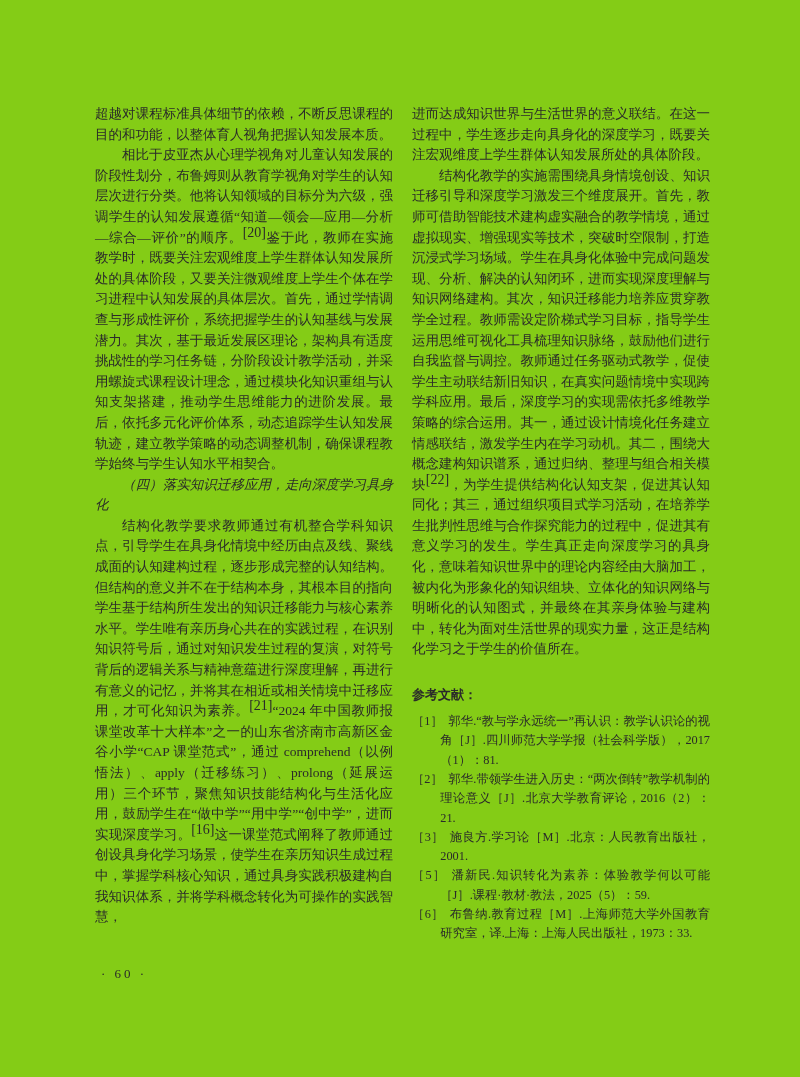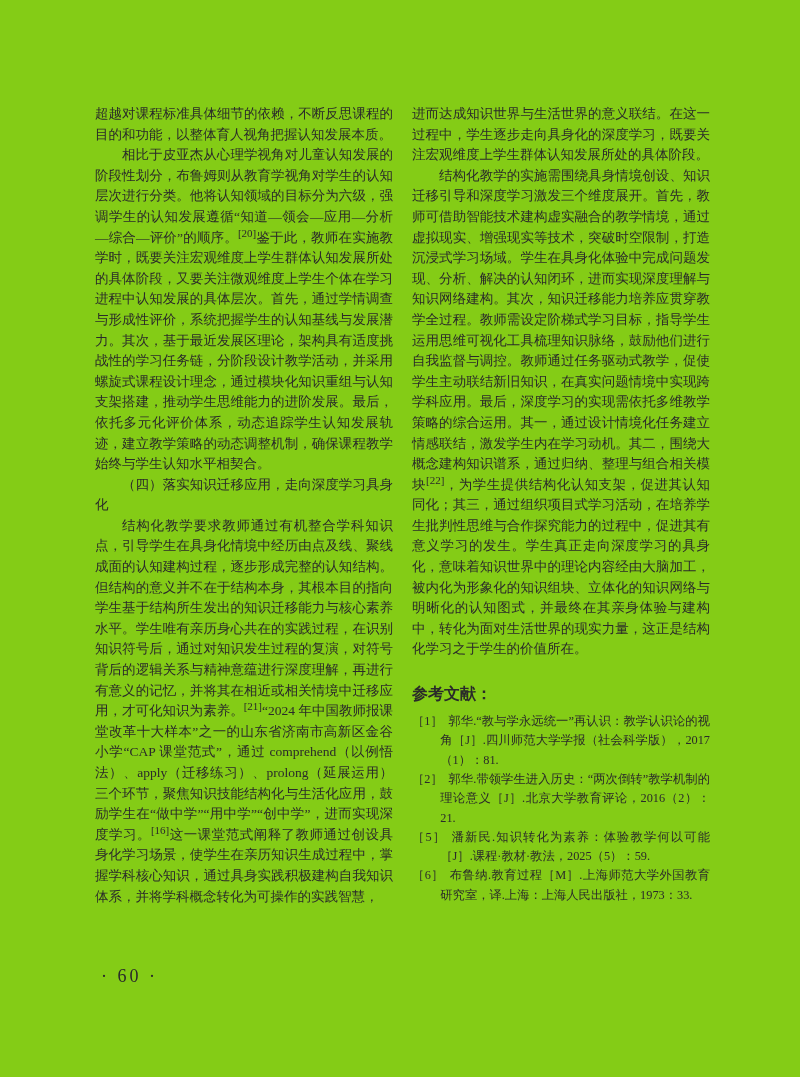--- a/index.html
+++ b/index.html
@@ -26,52 +26,53 @@
     text-align: justify;
   }
   .column-left  { left: 95px;  }
   .column-right { left: 412px; }
   p.para {
     margin: 0;
     padding: 0;
   }
   p.para.indent { text-indent: 2em; }
   p.para.heading {
+    font-style: italic;
   }
   sup.cite {
-    font-size: 11px;
+    font-size: 14px;
     line-height: 0;
     vertical-align: super;
     letter-spacing: 0;
   }
   .references { margin-top: 26px; }
   .ref-title {
-    font-family: Liberation Mono, monospace;
+    font-family: Liberation Sans, sans-serif;
     font-weight: bold;
-    font-size: 16px;
+    font-size: 13px;
     line-height: 18px;
     margin-bottom: 8px;
     text-align: left;
   }
   .ref-list {
     font-size: 12.3px;
     line-height: 19.3px;
   }
   .ref-item {
     margin: 0;
     padding-left: 2.3em;
     text-indent: -2.3em;
     text-align: justify;
   }
   .ref-label { margin-right: 0.45em; }
   .page-number {
     position: absolute;
     left: 101px;
     top: 966px;
-    font-size: 18px;
+    font-size: 13px;
     letter-spacing: 3px;
   }
 </style>
 </head>
 <body>
 
 <div class="page">
 
   <div class="column column-left">
       <p class="para body">超越对课程标准具体细节的依赖，不断反思课程的目的和功能，以整体育人视角把握认知发展本质。</p>
@@ -83,20 +84,21 @@
   <div class="column column-right">
     <div class="col-body">
         <p class="para body">进而达成知识世界与生活世界的意义联结。在这一过程中，学生逐步走向具身化的深度学习，既要关注宏观维度上学生群体认知发展所处的具体阶段。</p>
         <p class="para body indent">结构化教学的实施需围绕具身情境创设、知识迁移引导和深度学习激发三个维度展开。首先，教师可借助智能技术建构虚实融合的教学情境，通过虚拟现实、增强现实等技术，突破时空限制，打造沉浸式学习场域。学生在具身化体验中完成问题发现、分析、解决的认知闭环，进而实现深度理解与知识网络建构。其次，知识迁移能力培养应贯穿教学全过程。教师需设定阶梯式学习目标，指导学生运用思维可视化工具梳理知识脉络，鼓励他们进行自我监督与调控。教师通过任务驱动式教学，促使学生主动联结新旧知识，在真实问题情境中实现跨学科应用。最后，深度学习的实现需依托多维教学策略的综合运用。其一，通过设计情境化任务建立情感联结，激发学生内在学习动机。其二，围绕大概念建构知识谱系，通过归纳、整理与组合相关模块<sup class="cite">[22]</sup>，为学生提供结构化认知支架，促进其认知同化；其三，通过组织项目式学习活动，在培养学生批判性思维与合作探究能力的过程中，促进其有意义学习的发生。学生真正走向深度学习的具身化，意味着知识世界中的理论内容经由大脑加工，被内化为形象化的知识组块、立体化的知识网络与明晰化的认知图式，并最终在其亲身体验与建构中，转化为面对生活世界的现实力量，这正是结构化学习之于学生的价值所在。</p>
       </div>
     <div class="references">
       <div class="ref-title">参考文献：</div>
       <div class="ref-list">
           <div class="ref-item"><span class="ref-label">［1］</span>郭华.“教与学永远统一”再认识：教学认识论的视角［J］.四川师范大学学报（社会科学版），2017（1）：81.</div>
           <div class="ref-item"><span class="ref-label">［2］</span>郭华.带领学生进入历史：“两次倒转”教学机制的理论意义［J］.北京大学教育评论，2016（2）：21.</div>
+          <div class="ref-item"><span class="ref-label">［3］</span>施良方.学习论［M］.北京：人民教育出版社，2001.</div>
           <div class="ref-item"><span class="ref-label">［5］</span>潘新民.知识转化为素养：体验教学何以可能［J］.课程·教材·教法，2025（5）：59.</div>
           <div class="ref-item"><span class="ref-label">［6］</span>布鲁纳.教育过程［M］.上海师范大学外国教育研究室，译.上海：上海人民出版社，1973：33.</div>
         </div>
     </div>
   </div>
 
   <div class="page-number">· 60 ·</div>
 
 </div>
 

